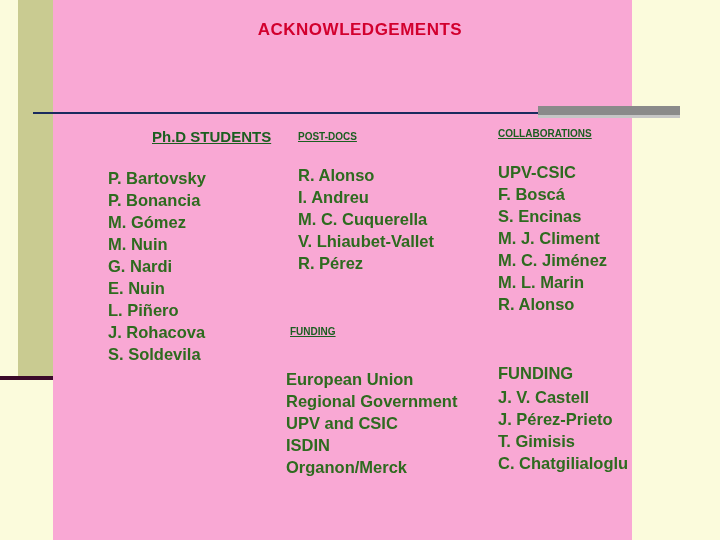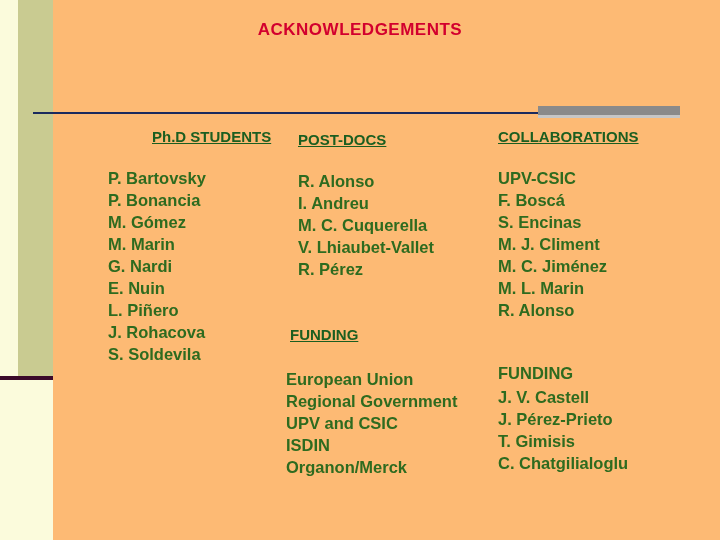--- a/index.html
+++ b/index.html
@@ -8,23 +8,23 @@
   }
   body {
     width: 720px;
     height: 540px;
     background: #FBFBDC;
     font-family: "Liberation Sans", sans-serif;
     overflow: hidden;
   }
   .slide {
     position: relative;
-    width: 720px;
+    width: 632px;
     height: 540px;
-    background: #fdba74;
+    background: #f9a8d4;
   }
   
   .left-band-outer {
     position: absolute;
     left: 0;
     top: 0;
     width: 18px;
     height: 540px;
     background: #FBFBDC;
   }
@@ -89,21 +89,21 @@
     background: #C6C6C6;
   }
 
   .col {
     position: absolute;
     color: #2E5E1E;
   }
   .col-heading {
     color: #1B5E20;
     font-weight: bold;
-    font-size: 15px;
+    font-size: 10px;
     text-decoration: underline;
     white-space: nowrap;
   }
   .entry {
     color: #2E6B1F;
     font-size: 16.5px;
     font-weight: bold;
     line-height: 22px;
     white-space: nowrap;
   }
@@ -138,21 +138,21 @@
   <div class="rule-thick"></div>
   <div class="rule-thick-under"></div>
 
   <div class="col" id="col-students">
     <div class="col-heading">Ph.D STUDENTS</div>
     <div class="heading-gap"></div>
     <div>
       <div class="entry">P. Bartovsky</div>
       <div class="entry">P. Bonancia</div>
       <div class="entry">M. Gómez</div>
-      <div class="entry">M. Marin</div>
+      <div class="entry">M. Nuin</div>
       <div class="entry">G. Nardi</div>
       <div class="entry">E. Nuin</div>
       <div class="entry">L. Piñero</div>
       <div class="entry">J. Rohacova</div>
       <div class="entry">S. Soldevila</div>
     </div>
   </div>
 
   <div class="col" id="col-postdocs">
     <div class="col-heading">POST-DOCS</div>

